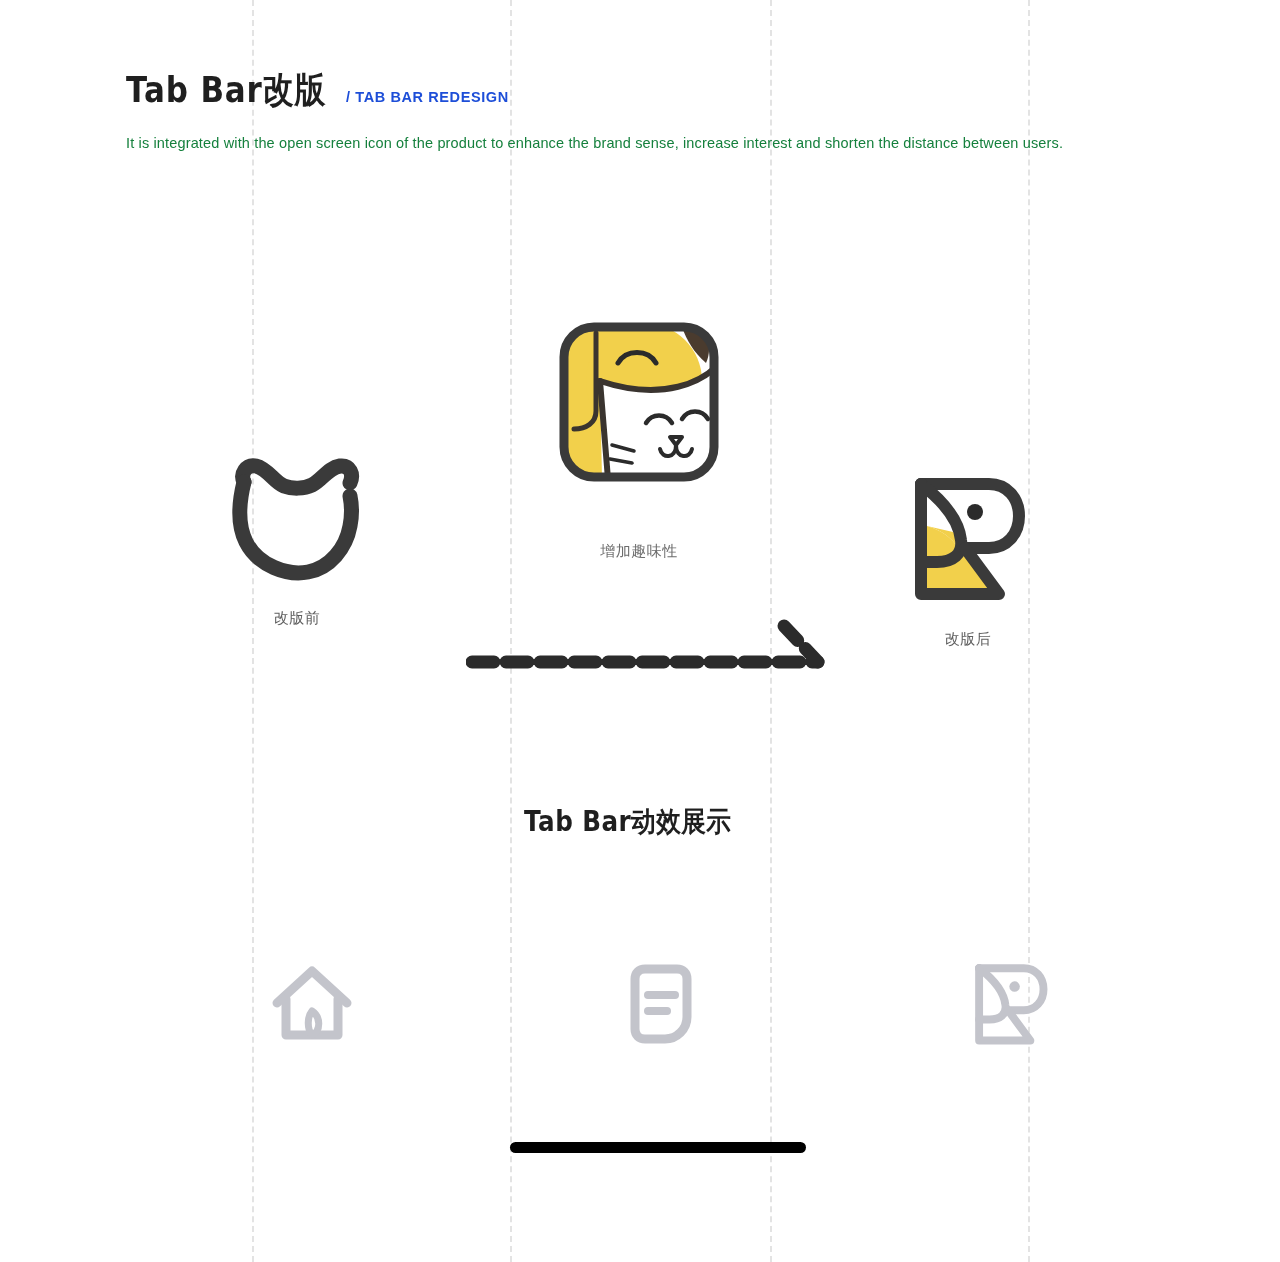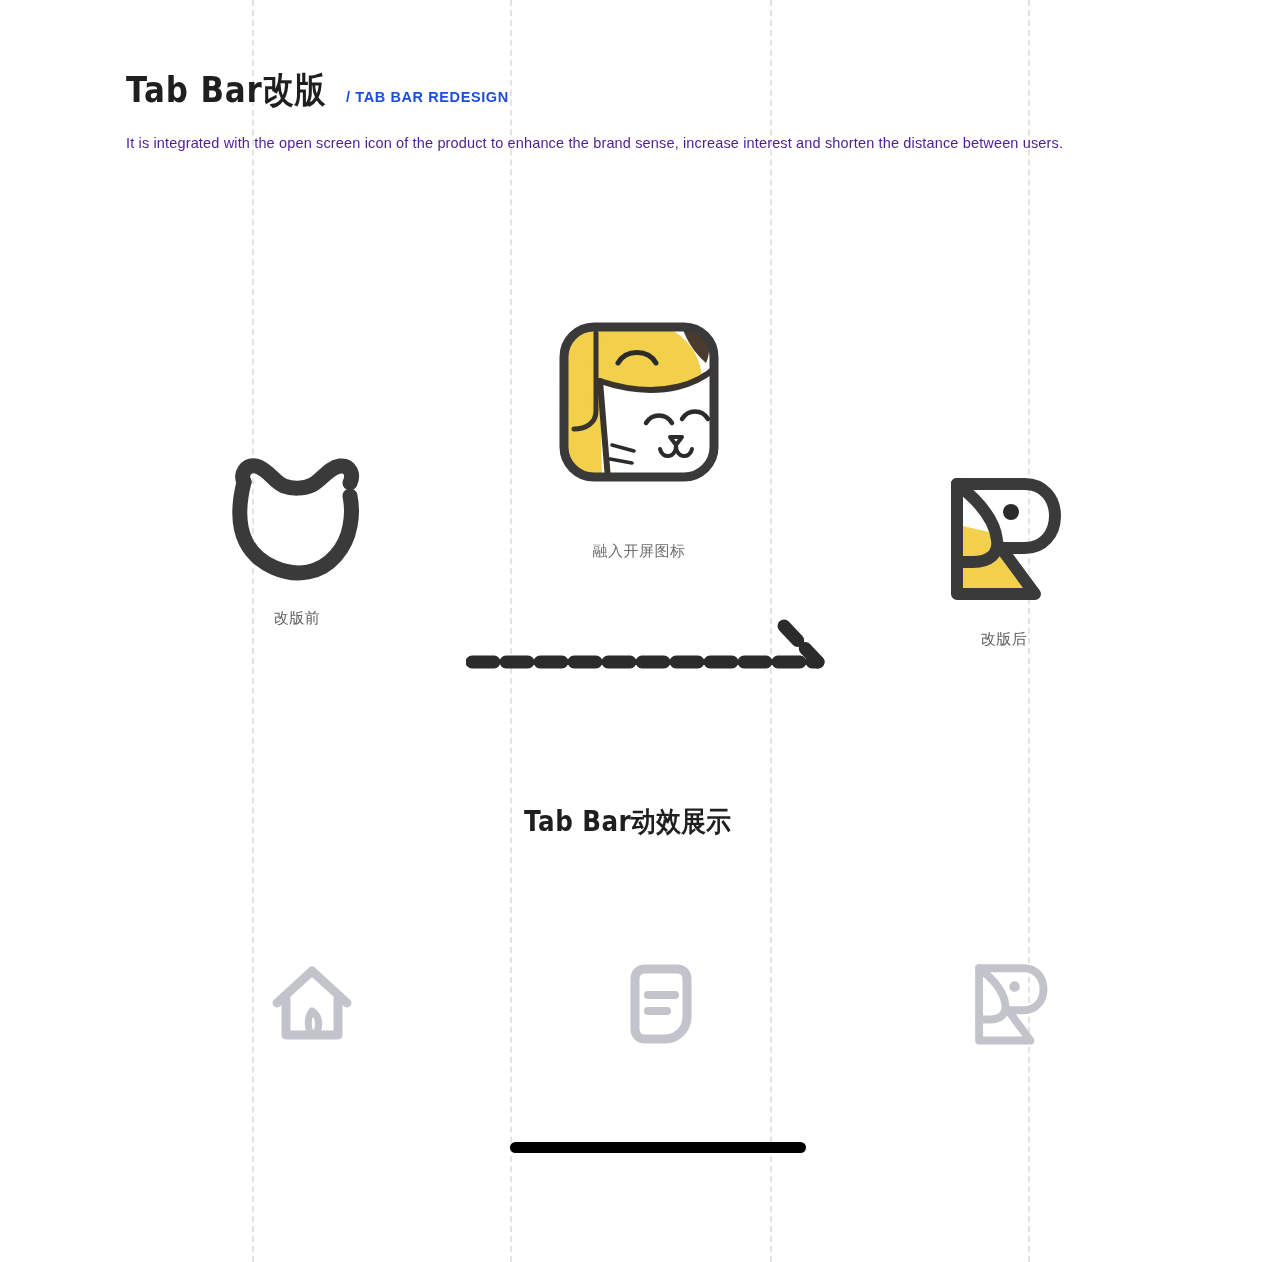--- a/index.html
+++ b/index.html
@@ -66,42 +66,42 @@
     font-size: 15px;
     color: #9a9a9a;
     letter-spacing: 0.2px;
     white-space: nowrap;
   }
   .desc-cn b { color: #2b2b2b; font-weight: 700; }
 
   .desc-en {
     margin-top: 20px;
     font-size: 14.5px;
-    color: #4c1d95;
+    color: #15803d;
     letter-spacing: 0.15px;
     white-space: nowrap;
   }
 
   
   .app-icon-wrap { position: absolute; left: 556px; top: 319px; }
   .app-icon-caption {
     position: absolute;
     left: 0;
     top: 223px;
     width: 166px;
     text-align: center;
     font-size: 15px;
     color: #6d6d6d;
     letter-spacing: 0.5px;
   }
 
   
   .cmp { position: absolute; text-align: center; }
   .cmp.before { left: 212px; top: 444px; width: 170px; }
-  .cmp.after  { left: 924px; top: 470px; width: 160px; }
+  .cmp.after  { left: 888px; top: 470px; width: 160px; }
   .cmp-label {
     font-size: 15px;
     color: #5f5f5f;
     letter-spacing: 0.5px;
   }
   .cmp.before .cmp-label { margin-top: 21px; }
   .cmp.after  .cmp-label { margin-top: 16px; }
 
   
   .arrow { position: absolute; left: 466px; top: 616px; }
@@ -200,21 +200,21 @@
 
         <path d="M120 126 C120 140 106 140 104 130" fill="none" stroke="#2b2b2b" stroke-width="4" stroke-linecap="round"></path>
         <path d="M120 126 C120 140 134 140 136 130" fill="none" stroke="#2b2b2b" stroke-width="4" stroke-linecap="round"></path>
 
         <path d="M56 126 L78 132" fill="none" stroke="#2b2b2b" stroke-width="3.5" stroke-linecap="round"></path>
         <path d="M54 140 L76 144" fill="none" stroke="#2b2b2b" stroke-width="3.5" stroke-linecap="round"></path>
       </g>
 
       <rect x="8" y="8" width="150" height="150" rx="30" ry="30" fill="none" stroke="#3a3a3a" stroke-width="9"></rect>
     </svg>
-    <div class="app-icon-caption">融入开屏图标</div>
+    <div class="app-icon-caption">增加趣味性</div>
   </div>
 
   <div class="cmp before">
     <svg width="170" height="140" viewBox="0 0 170 140">
       <path d="M32 38 C28 30 34 20 44 22 C56 25 62 38 72 42 C80 45 92 45 100 41 C110 36 116 24 128 22 C138 21 142 30 138 39" fill="none" stroke="#3a3a3a" stroke-width="15" stroke-linecap="round" stroke-linejoin="round"></path>
       <path d="M32 38 C26 62 26 82 34 98 C46 122 76 132 96 128 C118 124 134 104 138 82 C140 72 140 62 138 52" fill="none" stroke="#3a3a3a" stroke-width="15" stroke-linecap="round" stroke-linejoin="round"></path>
     </svg>
     <div class="cmp-label">改版前</div>
   </div>
 

